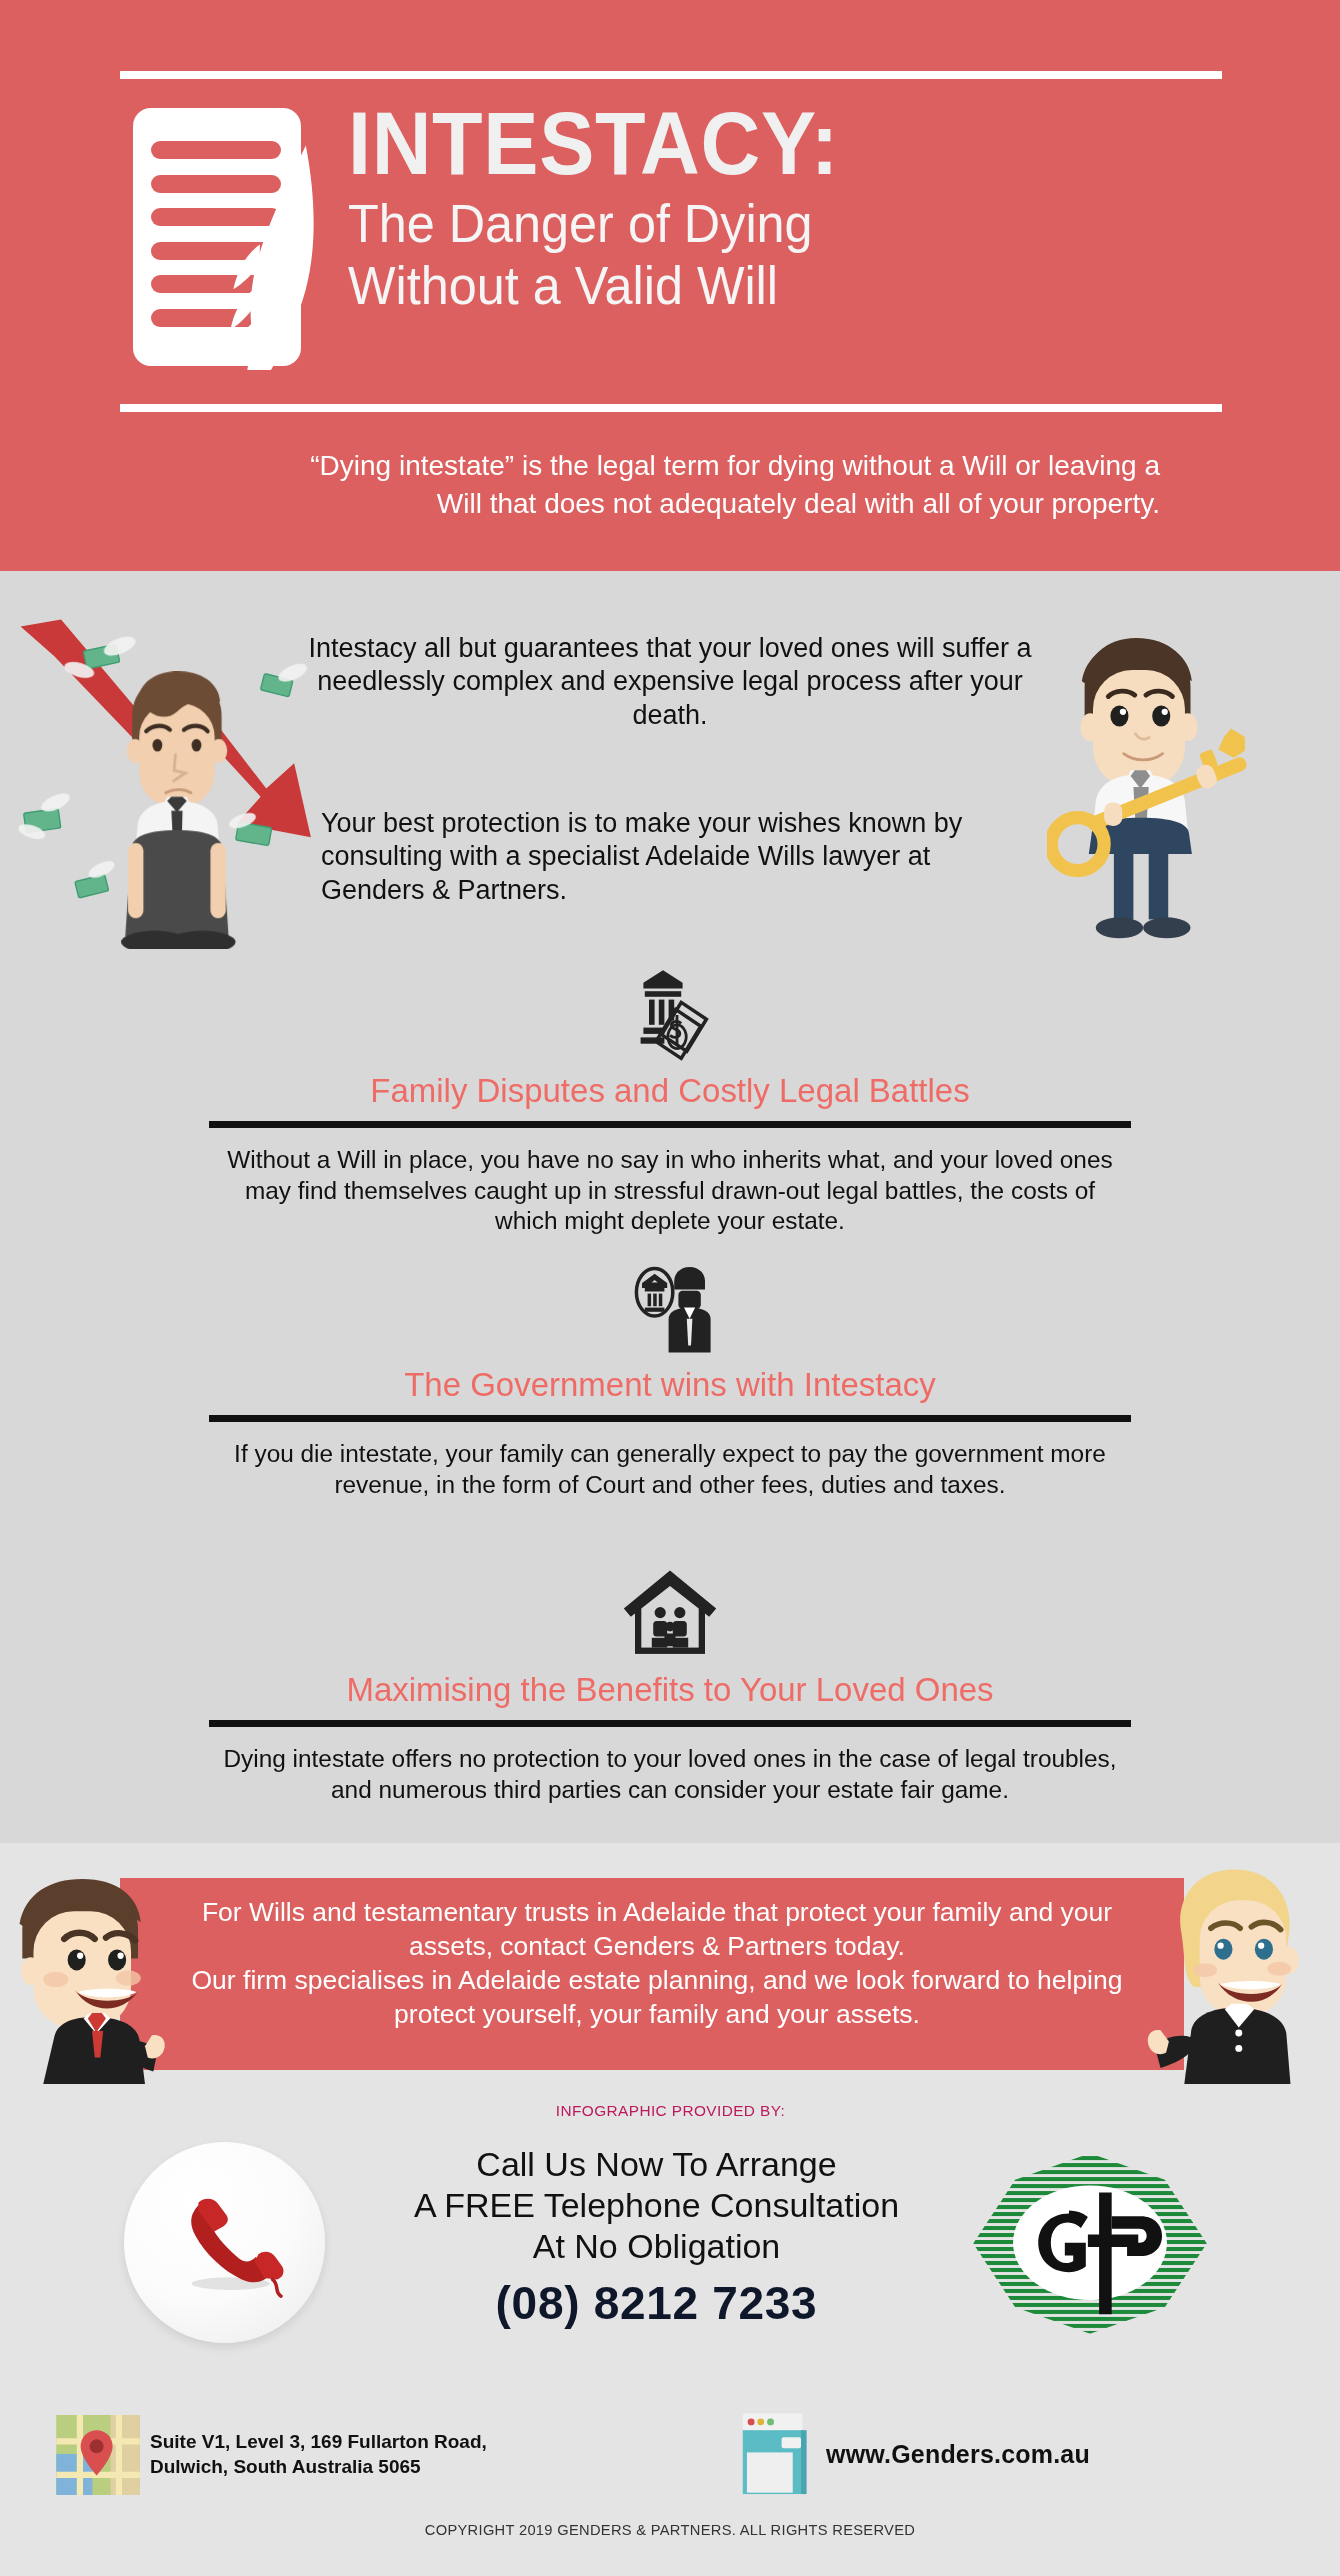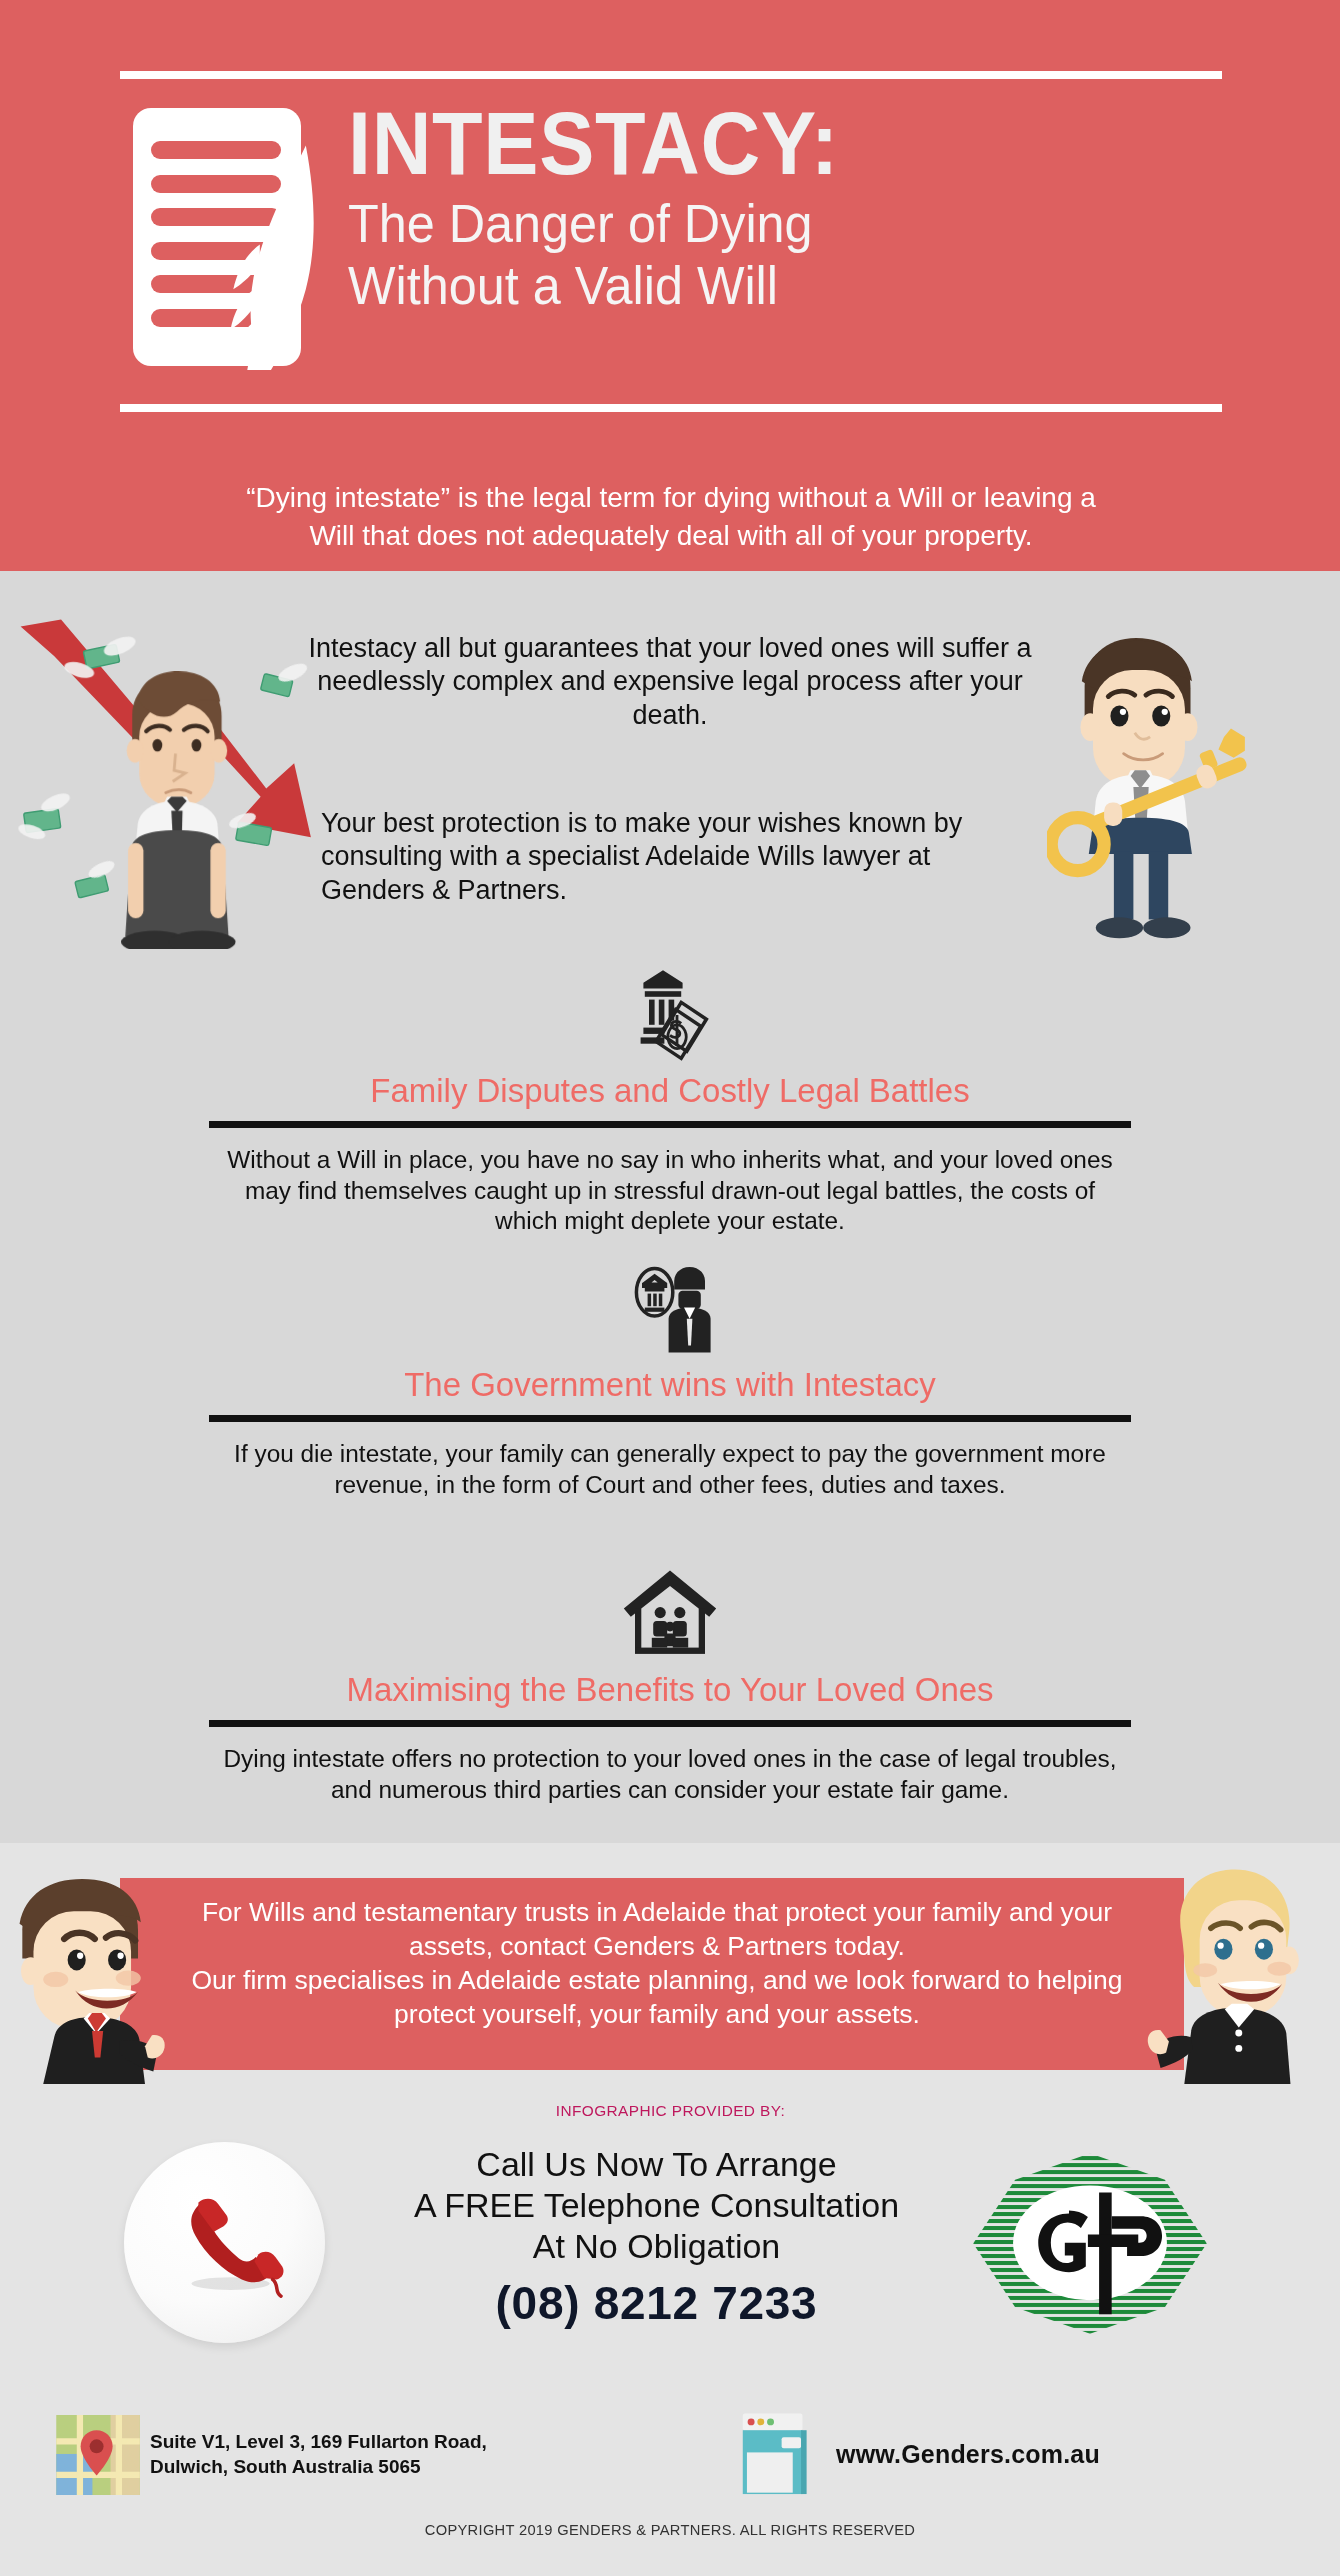--- a/index.html
+++ b/index.html
@@ -40,21 +40,21 @@
   .title-main {
     font-size:89px; font-weight:700; color:#f0f0f0; letter-spacing:0.7px;
     line-height:1.0; font-stretch:condensed; transform:scaleX(0.93); transform-origin:left center;
   }
   .title-sub {
     font-size:53px; font-weight:400; color:#f5f5f5; line-height:1.18;
     margin-top:4.2px; transform:scaleX(0.95); transform-origin:left center;
   }
   .hdr-caption {
     position:absolute; left:182px; top:447px; width:978px;
-    text-align:center; color:#ffffff; font-size:28px; line-height:1.35;margin-top:32px;
+    text-align:right; color:#ffffff; font-size:28px; line-height:1.35;
   }
 
   
   .body-bg {
     position:absolute; left:0; top:571px; width:1341px; height:1272px;
     background:#d8d8d8;
   }
   .lower-bg {
     position:absolute; left:0; top:1843px; width:1341px; height:733px;
     background:#e4e4e4;
@@ -119,21 +119,21 @@
   .cta-phone {
     position:absolute; left:363px; top:2276px; width:587px;
     text-align:center; color:#0f172a; font-size:46px; font-weight:700; letter-spacing:0.7px;
   }
   .gp-logo { position:absolute; left:955px; top:2149px; width:270px; height:189px; }
 
   .addr-row { position:absolute; left:56px; top:2402px; width:698px; height:105px; display:flex; align-items:center; gap:10px; }
   .map-thumb { width:84px; height:80px; flex:0 0 84px; position:relative; }
   .addr-text { color:#111; font-size:19px; font-weight:700; line-height:1.30; }
 
-  .web-row { position:absolute; left:740px; top:2402px; width:531px; height:105px; display:flex; align-items:center; gap:28px; }
+  .web-row { position:absolute; left:740px; top:2402px; width:531px; height:105px; display:flex; align-items:center; gap:18px; }
   .browser-thumb { width:68px; height:85px; flex:0 0 68px; }
   .web-text { color:#111; font-size:25px; font-weight:700; letter-spacing:0.2px; }
 
   .copyright {
     position:absolute; left:321px; top:2522px; width:698px;
     text-align:center; color:#333; font-size:14.7px; letter-spacing:0.3px;
   }
 </style>
 </head>
 <body>

